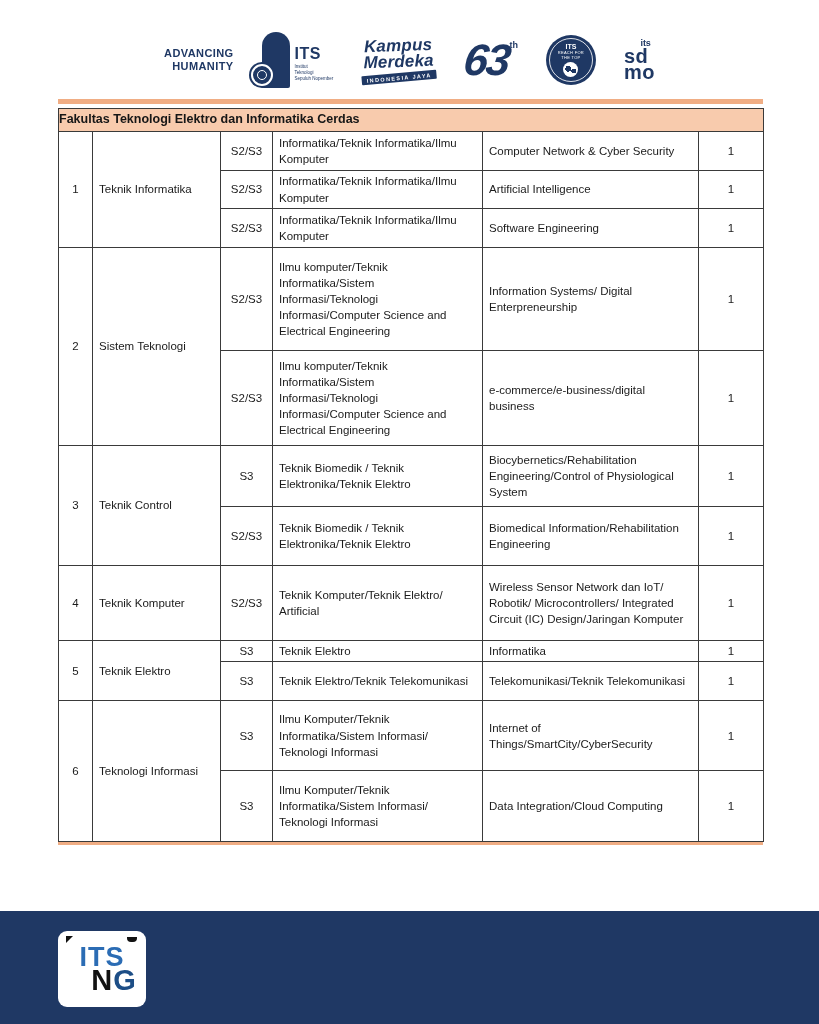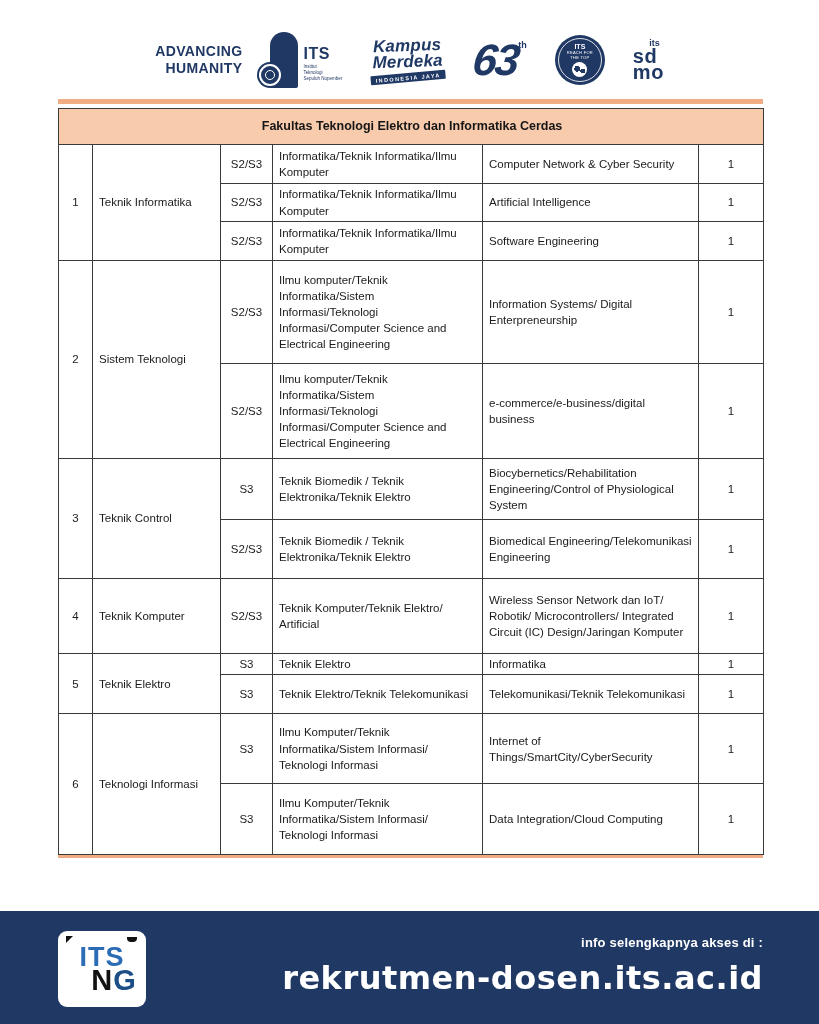--- a/index.html
+++ b/index.html
@@ -10,21 +10,21 @@
     --red:#c4161c;
     --ink:#1b1b1b;
     --line:#3a3a3a;
   }
   *{margin:0;padding:0;box-sizing:border-box;}
   body{width:819px;height:1024px;background:#fff;font-family:"Liberation Sans",sans-serif;color:var(--ink);}
   .page{position:relative;width:819px;height:1024px;overflow:hidden;background:#ffffff;}
 
   
   .logos{position:absolute;top:24px;left:0;width:100%;height:72px;display:flex;justify-content:center;align-items:center;gap:28px;}
-  .adv{font-weight:bold;color:var(--navy);font-size:14px;line-height:1.2;text-align:right;letter-spacing:.4px;}
+  .adv{font-weight:bold;color:var(--navy);font-size:11px;line-height:1.2;text-align:right;letter-spacing:.4px;}
   .its-logo{display:flex;align-items:flex-end;gap:5px;}
   .its-dome{position:relative;width:28px;height:56px;background:var(--navy);border-radius:14px 14px 2px 2px;}
   .its-emblem{position:absolute;left:-11px;bottom:2px;width:22px;height:22px;border-radius:50%;background:var(--navy);border:2px solid #fff;box-shadow:0 0 0 2px var(--navy);}
   .its-emblem::after{content:"";position:absolute;inset:4px;border-radius:50%;border:1px solid #fff;}
   .its-right{display:flex;flex-direction:column;padding-bottom:6px;}
   .its-big{font-weight:bold;font-size:16px;color:var(--navy);line-height:1;letter-spacing:.5px;}
   .its-small{font-size:4.5px;color:var(--navy);line-height:1.3;margin-top:2px;}
   .km{display:flex;flex-direction:column;align-items:center;transform:rotate(-2deg);}
   .km-word{font-weight:bold;font-style:italic;font-size:17px;color:var(--navy);line-height:.95;letter-spacing:.2px;}
   .km-banner{margin-top:3px;background:var(--navy);color:#fff;font-size:5.5px;font-weight:bold;letter-spacing:1.4px;padding:1.5px 5px;transform:rotate(-3deg);border-radius:1px;}
@@ -39,21 +39,21 @@
   .sdmo{display:flex;flex-direction:column;color:var(--navy);line-height:.8;}
   .sdmo-its{font-size:9px;font-weight:bold;align-self:flex-end;margin-right:4px;}
   .sdmo-big{font-size:20px;font-weight:bold;letter-spacing:.5px;}
 
   
   .table-wrap{position:absolute;left:58px;top:99px;width:705px;}
   .strip{height:5px;background:var(--orange);}
   .strip.bottom{height:3px;}
   table{width:100%;border-collapse:collapse;table-layout:fixed;font-size:11.5px;line-height:1.4;margin-top:4px;}
   th,td{border:1.5px solid var(--line);vertical-align:middle;padding:2px 6px;overflow:hidden;}
-  thead th{background:var(--peach);text-align:center;font-size:12.5px;font-weight:bold;height:36px;padding-left:8px;color:#161616;}
+  thead th{background:var(--peach);text-align:left;font-size:12.5px;font-weight:bold;height:23px;padding-left:0;color:#161616;}
   td.center{text-align:center;padding:2px 2px;}
   td.left{text-align:left;}
 
   
   .footer{position:absolute;left:0;top:911px;width:819px;height:113px;background:var(--navy);}
   .ng-box{position:absolute;left:58px;top:20px;width:88px;height:76px;background:#fff;border-radius:9px;display:flex;flex-direction:column;align-items:center;justify-content:center;line-height:.9;}
   .ng-box::before{content:"";position:absolute;top:5px;left:8px;width:7px;height:7px;background:#121212;clip-path:polygon(0 100%,0 0,100% 0);}
   .ng-box::after{content:"";position:absolute;top:6px;right:9px;width:10px;height:5px;background:#121212;border-radius:0 0 4px 4px;}
   .ng-its{font-size:27px;font-weight:bold;color:var(--logo-blue);letter-spacing:1px;}
   .ng-ng{font-size:29px;font-weight:bold;color:#121212;margin-top:-3px;letter-spacing:1px;margin-left:24px;}
@@ -164,21 +164,21 @@
             <td class="center" rowspan="2">3</td>
             <td class="left" rowspan="2">Teknik Control</td>
             <td class="center">S3</td>
             <td class="left">Teknik Biomedik / Teknik Elektronika/Teknik Elektro</td>
             <td class="left">Biocybernetics/Rehabilitation Engineering/Control of Physiological System</td>
             <td class="center">1</td>
           </tr>
           <tr style="height: 59px;">
             <td class="center">S2/S3</td>
             <td class="left">Teknik Biomedik / Teknik Elektronika/Teknik Elektro</td>
-            <td class="left">Biomedical Engineering/Telekomunikasi Engineering</td>
+            <td class="left">Biomedical Information/Rehabilitation Engineering</td>
             <td class="center">1</td>
           </tr>
           <tr style="height: 75px;">
             <td class="center">4</td>
             <td class="left">Teknik Komputer</td>
             <td class="center">S2/S3</td>
             <td class="left">Teknik Komputer/Teknik Elektro/ Artificial</td>
             <td class="left">Wireless Sensor Network dan IoT/ Robotik/ Microcontrollers/ Integrated Circuit (IC) Design/Jaringan Komputer</td>
             <td class="center">1</td>
           </tr>
@@ -213,19 +213,15 @@
         </tbody>
     </table>
     <div class="strip bottom"></div>
   </div>
 
   <div class="footer">
     <div class="ng-box">
       <div class="ng-its">ITS</div>
       <div class="ng-ng"><span>N</span><span class="g">G</span></div>
     </div>
-    <div class="foot-right">
-      <div class="info-label">info selengkapnya akses di :</div>
-      <div class="site-url">rekrutmen-dosen.its.ac.id</div>
-    </div>
   </div>
 
 </div>
 
 </body></html>

